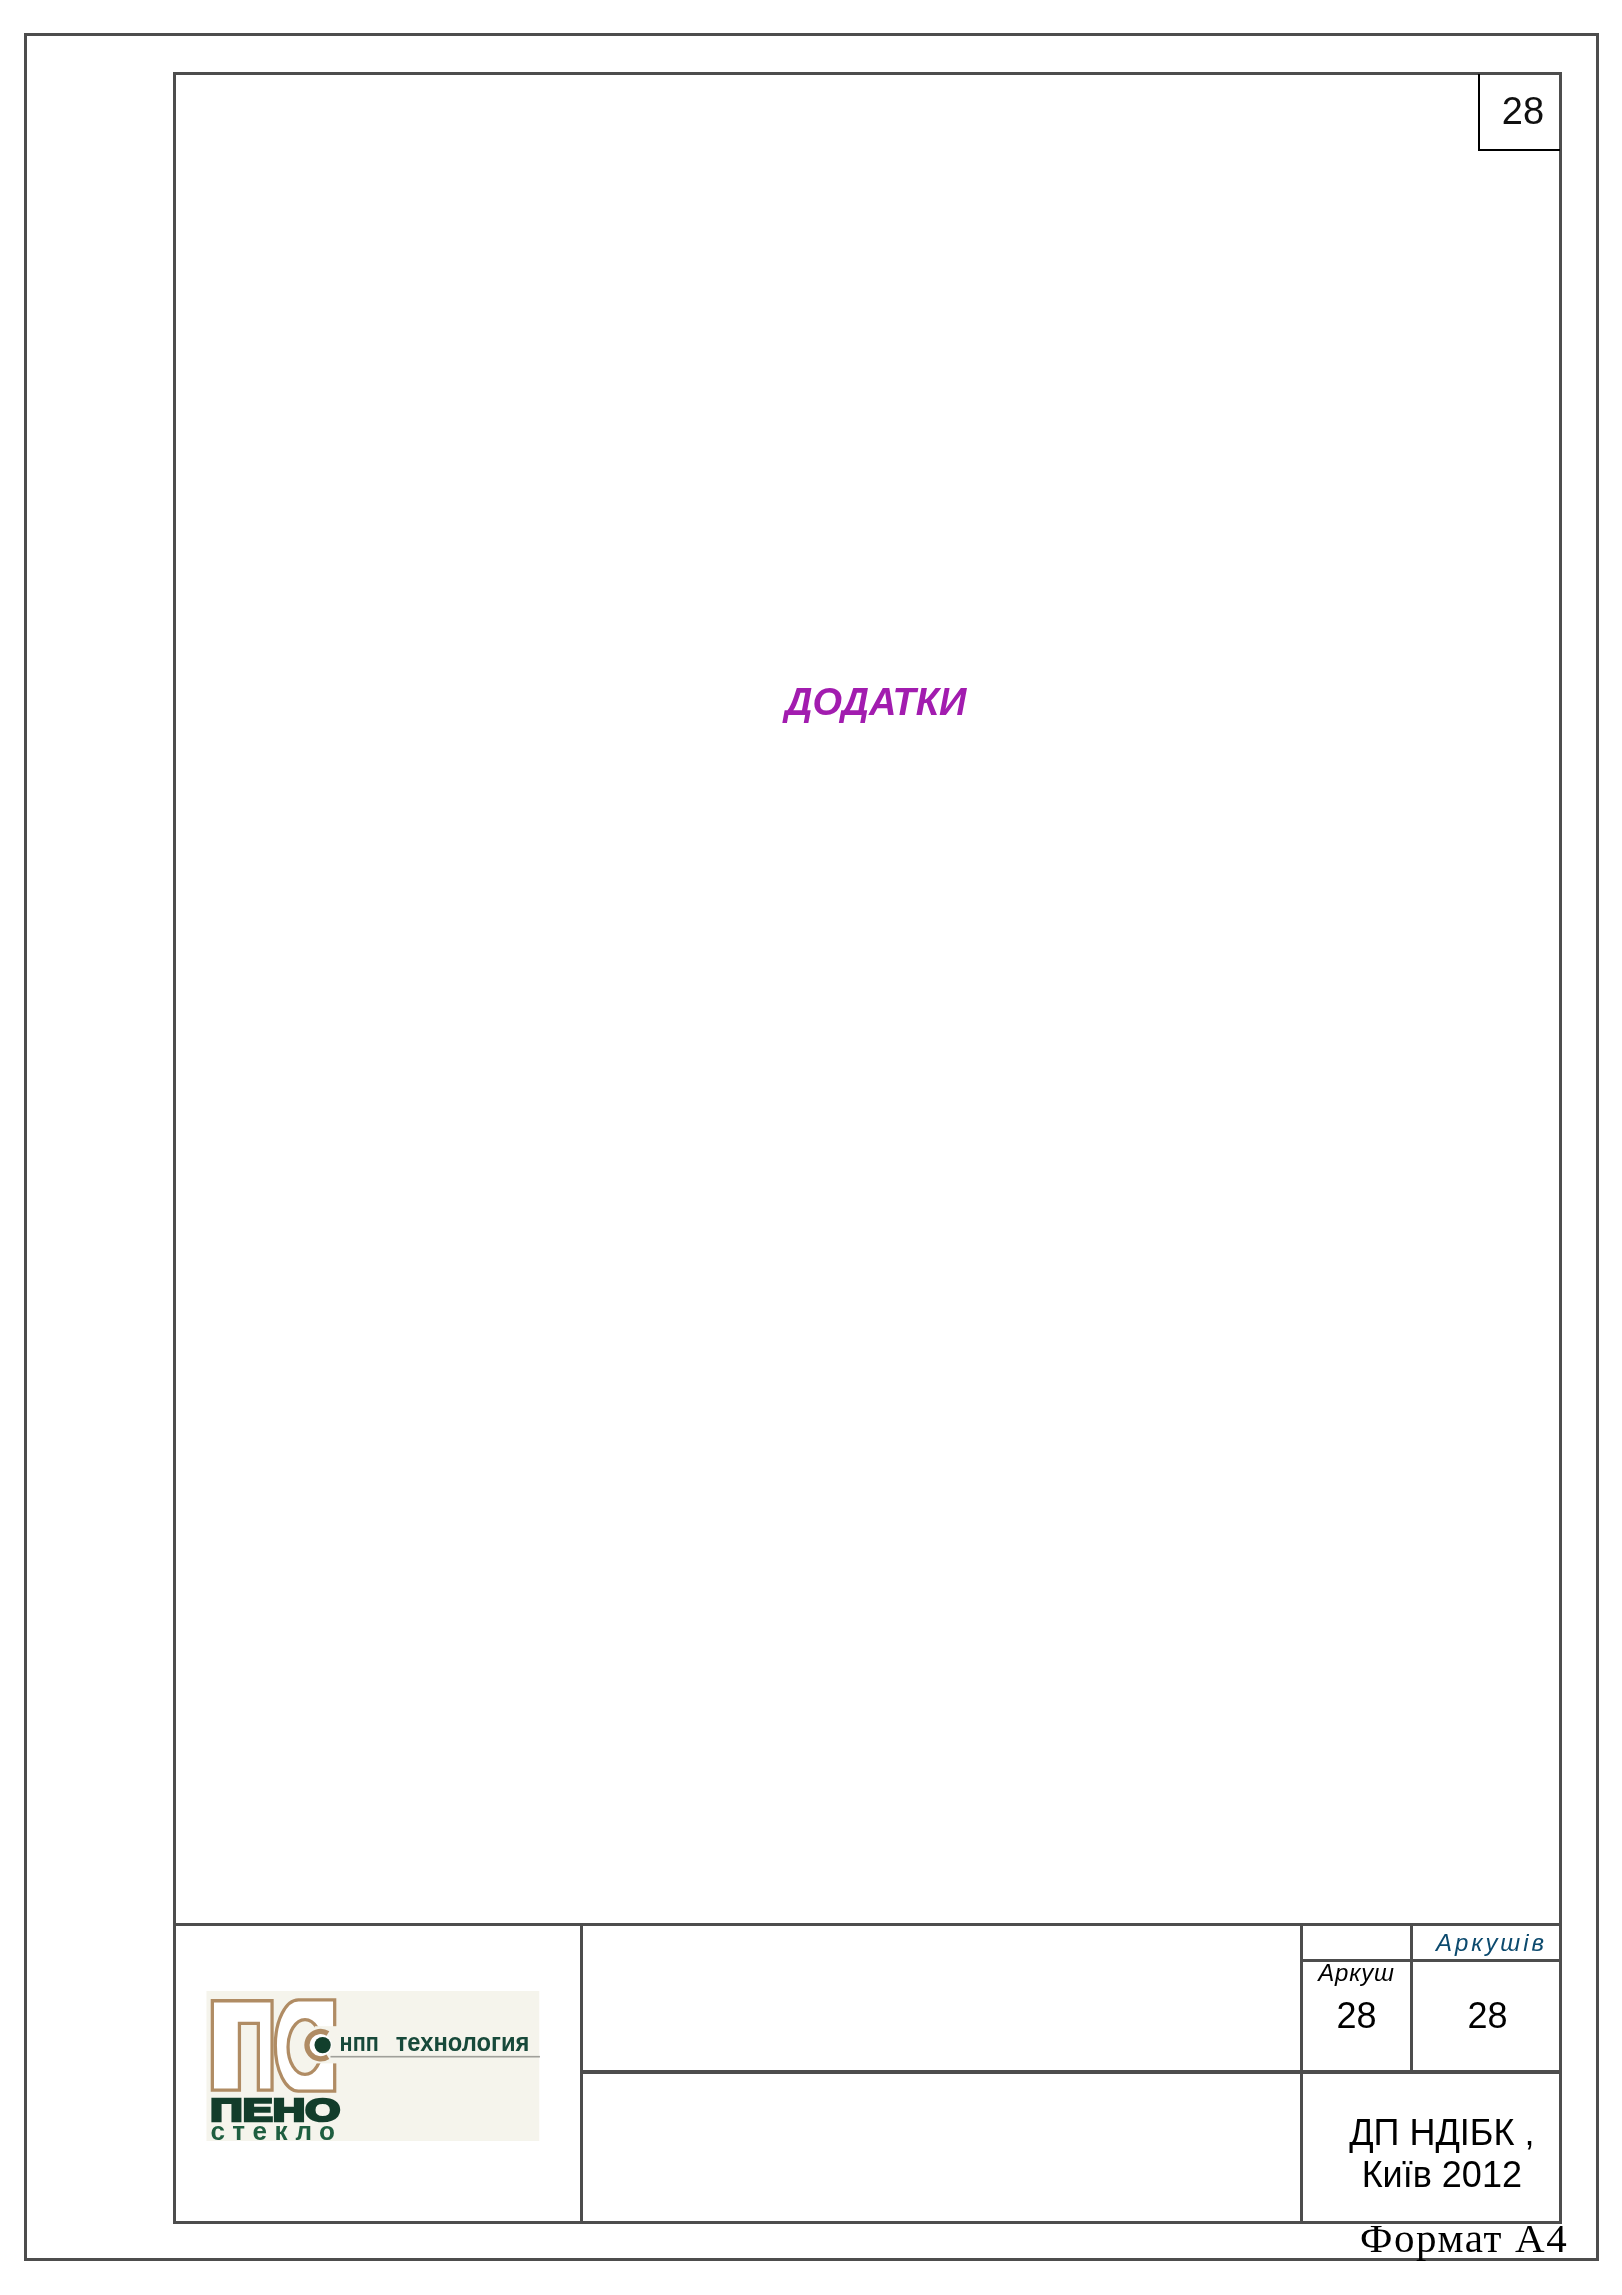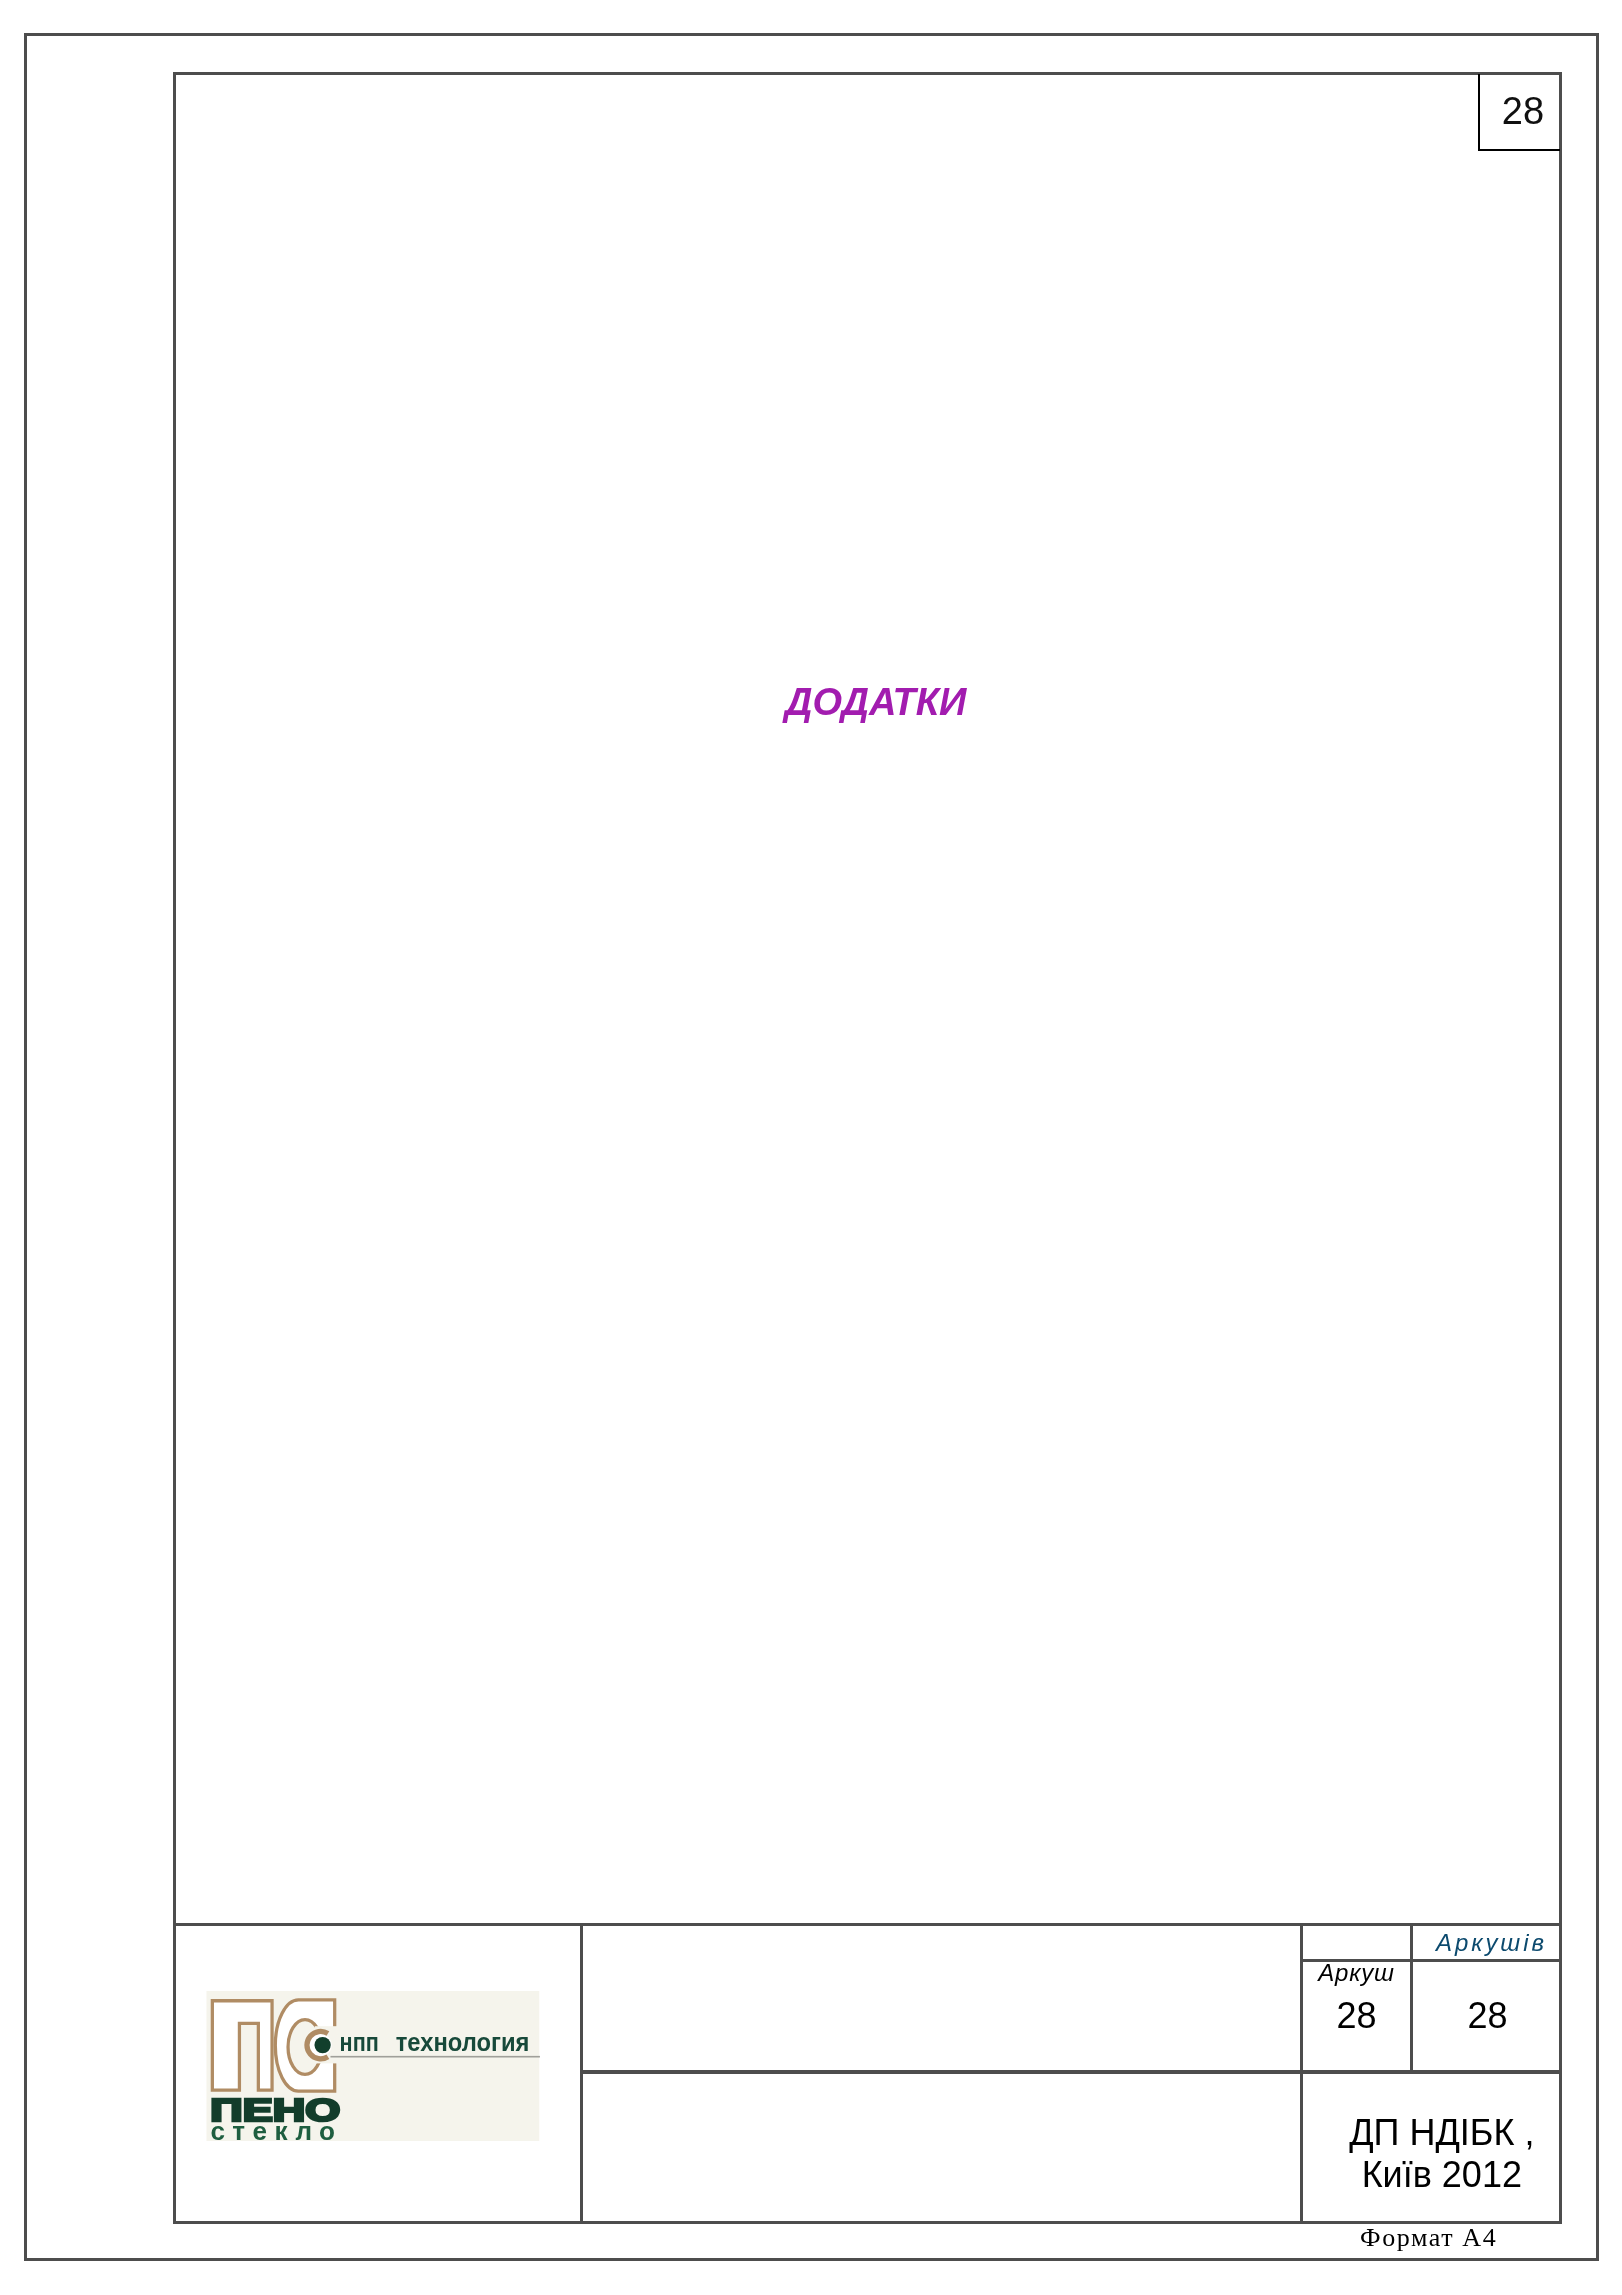--- a/index.html
+++ b/index.html
@@ -34,21 +34,21 @@
 <div class="abs" style="left:1303px;top:1926px;width:107px;height:33px;display:flex;align-items:center;justify-content:center;font-style:italic;font-size:24px;letter-spacing:0.8px;color:#000;margin-top:30px;">Аркуш</div>
 
 <div class="abs" style="left:1413px;top:1926px;width:149px;height:33px;display:flex;align-items:center;justify-content:center;font-style:italic;font-size:24px;letter-spacing:2.9px;padding-left:7.9px;box-sizing:border-box;color:#0c4a6e;">Аркушів</div>
 
 <div class="abs" style="left:1303px;top:1961px;width:107px;height:109px;display:flex;align-items:center;justify-content:center;font-size:36px;color:#000;">28</div>
 
 <div class="abs" style="left:1413px;top:1961px;width:149px;height:109px;display:flex;align-items:center;justify-content:center;font-size:36px;color:#000;">28</div>
 
 <div class="abs" style="left:1303px;top:2112px;width:258px;text-align:center;font-size:36px;line-height:42px;color:#000;padding-left:19.6px;box-sizing:border-box;">ДП НДІБК ,<br>Київ 2012</div>
 
-<div class="abs" style="left:1360px;top:2221px;font-family:'Liberation Serif',serif;font-size:26px;line-height:34px;letter-spacing:1.6px;color:#000;">Формат А4</div>
+<div class="abs" style="left:1360px;top:2221px;font-family:'Liberation Serif',serif;font-size:41px;line-height:34px;letter-spacing:1.6px;color:#000;">Формат А4</div>
 
 <svg class="abs" style="left:206px;top:1989px;font-family:'Liberation Sans',sans-serif;" width="337" height="154" viewBox="0 0 515 236">
 
   <rect x="0" y="3" width="510" height="230" fill="#f5f4ec"></rect>
 
   <path d="M 9 155 V 18 H 100.5 V 155 H 79.5 V 52.5 H 50.5 V 155 Z" fill="#ffffff" stroke="#b08c64" stroke-width="5"></path>
 
   <path fill-rule="evenodd" d="M196.5,16.5 L141,16.5 A35.5,70 0 0 0 141,156.5 L196.5,156.5 Z M151,47 A26,42 0 1 1 151,131 A26,42 0 1 1 151,47 Z" fill="#ffffff" stroke="#b08c64" stroke-width="5"></path>
 
   <rect x="166" y="57" width="37" height="57" fill="#f5f4ec"></rect>

